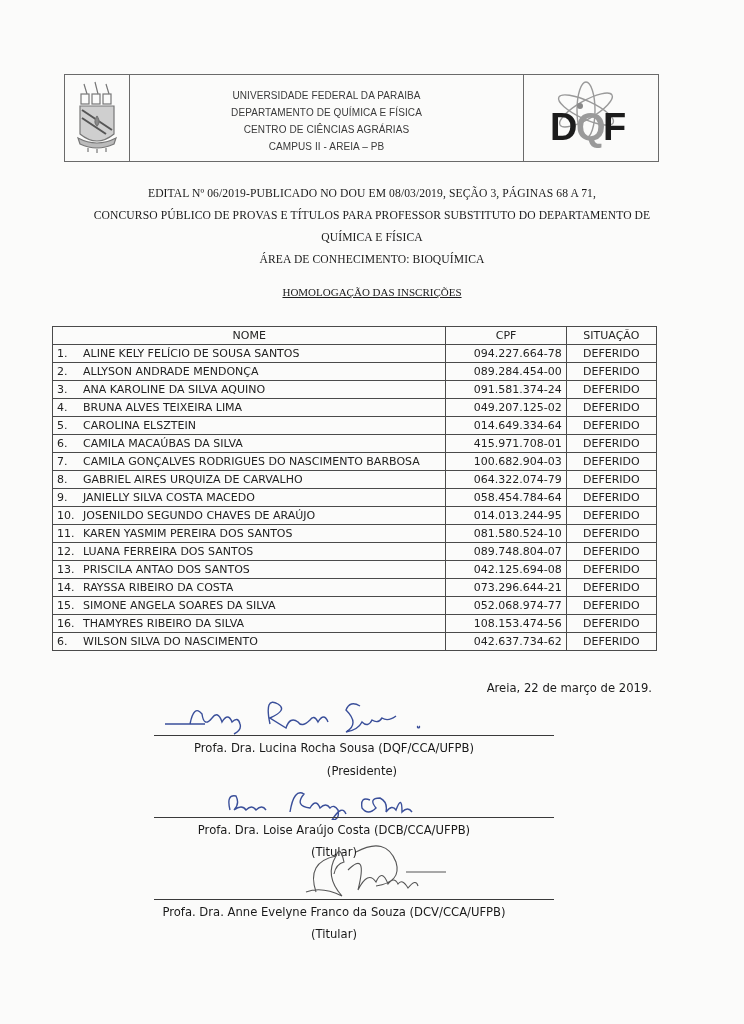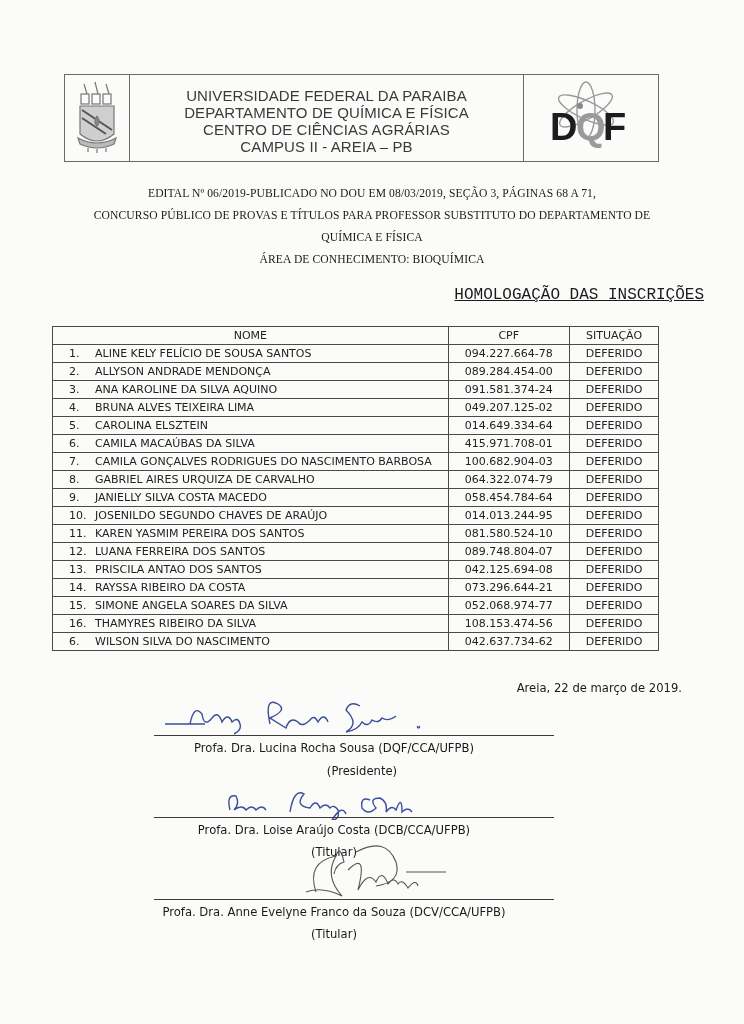--- a/index.html
+++ b/index.html
@@ -7,37 +7,37 @@
     width: 744px; height: 1024px; background: #fbfbfa; position: relative;
     font-family: "Liberation Sans", sans-serif; color: #1d1d1d; overflow: hidden;
   }
   .header-box {
     position: absolute; left: 64px; top: 74px; width: 595px; height: 88px;
     border: 1px solid #6a6a6a; box-sizing: border-box; display: flex;
   }
   .hb-left { width: 64px; border-right: 1px solid #6a6a6a; display: flex; align-items: center; justify-content: center; }
   .hb-center { flex: 1; display: flex; flex-direction: column; align-items: center; justify-content: center; padding-top: 6px; }
   .hb-right { width: 134px; border-left: 1px solid #6a6a6a; display: flex; align-items: center; justify-content: center; }
-  .hb-line { font-size: 15px; line-height: 17px; color: #3a3a3a; letter-spacing: 0.1px; }
+  .hb-line { font-size: 10px; line-height: 17px; color: #3a3a3a; letter-spacing: 0.1px; }
   .title-block { position: absolute; left: 40px; width: 664px; top: 183px; text-align: center; }
   .title-line { font-size: 12.5px; line-height: 22px; color: #1a1a1a; letter-spacing: 0.1px; font-family: Liberation Serif, serif; font-size: 11.6px; }
-  .subtitle { position: absolute; left: 40px; width: 664px; top: 286px; text-align: right; font-family: Liberation Mono, monospace; font-size: 16px; text-decoration: underline; color: #1a1a1a; }
+  .subtitle { position: absolute; left: 40px; width: 664px; top: 286px; text-align: center; font-family: Liberation Serif, serif; font-size: 11px; text-decoration: underline; color: #1a1a1a; }
   table.reg {
     position: absolute; left: 52px; top: 326px; width: 605px;
     border-collapse: collapse; font-family: "DejaVu Sans", sans-serif; font-size: 11px; color: #222;
   }
   table.reg td, table.reg th {
-    border: 1px solid #4a4a4a; height: 17px; padding: 0 16px; line-height: 17px; font-weight: normal; white-space: nowrap;
+    border: 1px solid #4a4a4a; height: 17px; padding: 0 4px; line-height: 17px; font-weight: normal; white-space: nowrap;
   }
   table.reg th { text-align: center; }
   .col-name { width: 385px; }
-  .col-cpf { width: 112px; text-align: center; }
+  .col-cpf { width: 112px; text-align: right; }
   .col-sit { width: 82px; text-align: center; }
   .num { display: inline-block; width: 26px; }
-  .date-line { position: absolute; right: 62px; top: 681px; font-family: "DejaVu Sans", sans-serif; font-size: 11.6px; color: #1a1a1a; }
+  .date-line { position: absolute; right: 92px; top: 681px; font-family: "DejaVu Sans", sans-serif; font-size: 11.6px; color: #1a1a1a; }
   .sig { position: absolute; left: 0; width: 668px; text-align: center; font-family: "DejaVu Sans", sans-serif; font-size: 11.6px; color: #1a1a1a; }
   .sig-line { position: absolute; height: 1px; background: #3a3a3a; }
   .sig-scrawl { position: absolute; }
 </style>
 </head>
 <body>
 
 <div class="header-box">
   <div class="hb-left">
     <svg width="42" height="76" viewBox="0 0 42 76">

